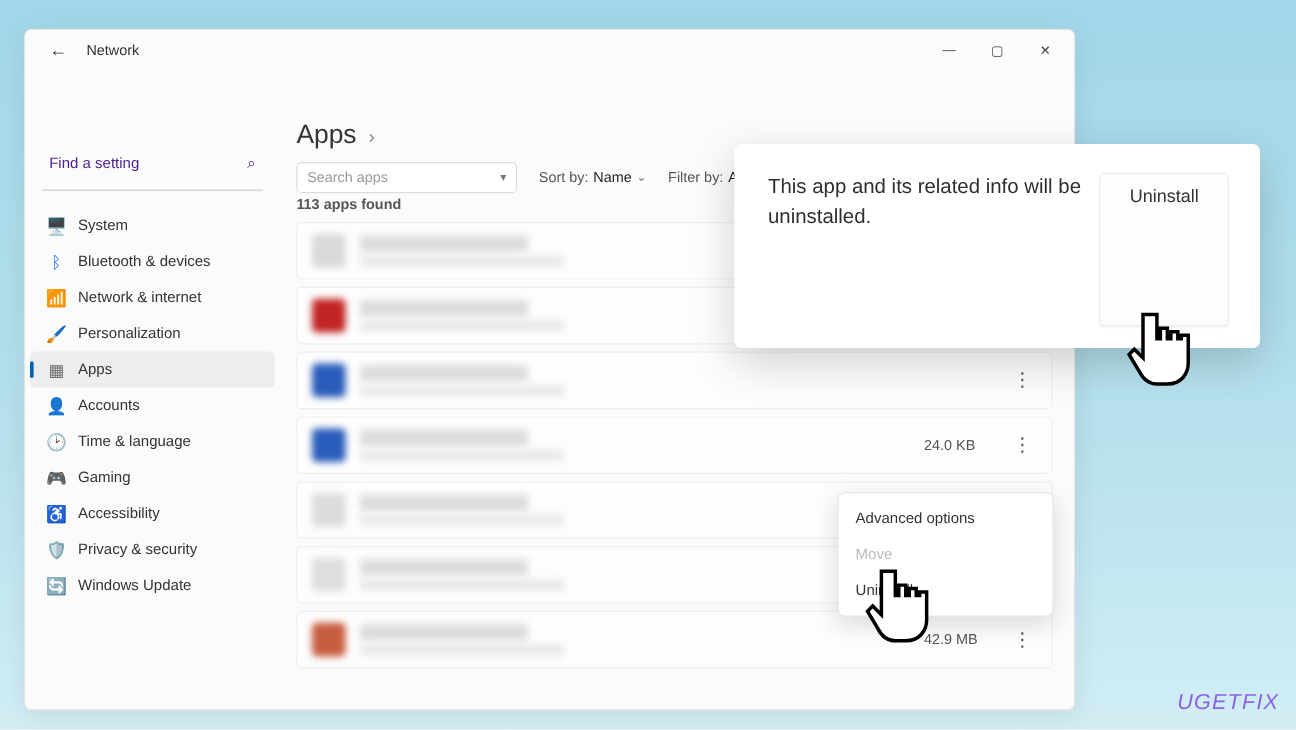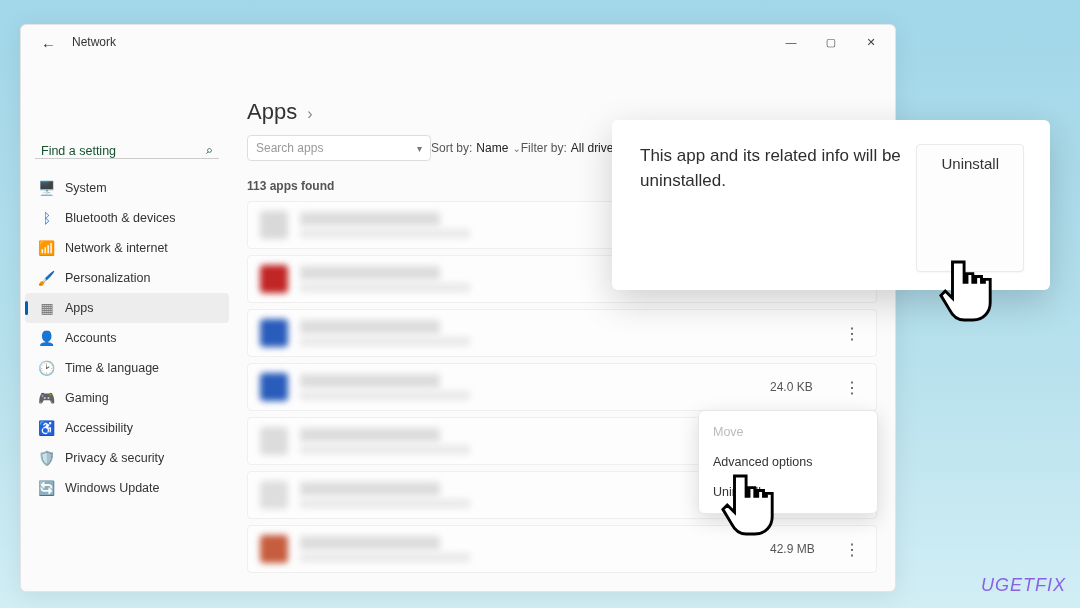--- a/index.html
+++ b/index.html
@@ -12,40 +12,40 @@
   }
   .titlebar { height: 34px; display: flex; align-items: center; justify-content: space-between; padding: 0 4px 0 14px; }
   .titlebar-left { display: flex; align-items: center; gap: 10px; font-size: 12px; color: #333; }
   .titlebar-left .back { font-size: 15px; padding: 4px 6px; }
   .win-controls { display: flex; }
   .win-btn { width: 40px; height: 30px; display: flex; align-items: center; justify-content: center; font-size: 11px; color: #444; }
 
   .window-body { flex: 1; display: flex; overflow: hidden; }
   .sidebar { width: 212px; padding: 10px 0 0 0; border-right: none; }
   .search-setting {
-    margin: 60px 14px 14px 14px; height: 30px; display: flex; align-items: flex-end;
-    border-bottom: 1px solid #ccc; padding: 0 6px; font-size: 12.5px; color: #14532d;
+    margin: 60px 14px 14px 14px; height: 30px; display: flex; align-items: flex-start;
+    border-bottom: 1px solid #ccc; padding: 0 6px; font-size: 12.5px; color: #4c1d95;
     justify-content: space-between;
   }
   .nav { display: flex; flex-direction: column; gap: 0; padding: 0 4px; }
   .nav-item {
     display: flex; align-items: center; gap: 10px; padding: 7px 14px; font-size: 12.5px; color: #333;
     border-radius: 4px; position: relative;
   }
   .nav-item.active { background: #ededee; font-weight: 400; }
   .nav-item.active::before { content:""; position:absolute; left:0; top:8px; bottom:8px; width:3px; background:#005fb8; border-radius:2px; }
   .nav-icon { width: 16px; height: 16px; display: inline-flex; align-items: center; justify-content: center; font-size: 14px; }
 
   .content { flex: 1; padding: 4px 18px 0 14px; overflow: hidden; }
   .breadcrumb { font-size: 22px; color: #333; display: flex; align-items: baseline; gap: 10px; margin-top: 36px; margin-bottom: 10px; }
   .breadcrumb .root { font-weight: 500; }
   .breadcrumb .sep { color: #888; font-size: 16px; }
   .breadcrumb .leaf { font-weight: 700; }
 
-  .toolbar { display: flex; align-items: center; font-size: 12px; color: #555; margin-bottom: 18px; }
+  .toolbar { display: flex; align-items: center; gap: 18px; font-size: 12px; color: #555; margin-bottom: 2px; }
   .search-apps { width: 184px; height: 26px; border: 1px solid #ddd; border-radius: 4px; padding: 0 8px; display:flex; align-items:center; justify-content:space-between; color:#999; background:#fff; }
   .sort-filter { display:flex; align-items:center; gap:4px; }
   .sort-filter strong { color:#222; font-weight:500; }
   .chev { font-size:10px; color:#777; }
 
   .count { font-size: 12px; color: #555; margin-bottom: 8px; font-weight: bold; }
 
   .app-list { display:flex; flex-direction:column; gap:6px; }
   .app-row {
     background:#fdfdfd; border:1px solid #efefef; border-radius:4px;
@@ -247,22 +247,22 @@
             </div>
             <div class="app-size">42.9 MB</div>
             <div class="more">⋮</div>
           </div>
         </div>
     </div>
   </div>
 </div>
 
 <div class="ctxmenu" style="left:698px; top:410px;">
+  <div class="item">Advanced options</div>
   <div class="item disabled">Move</div>
-  <div class="item">Advanced options</div>
   <div class="item">Uninstall</div>
 </div>
 
 <div class="confirm">
   <div class="confirm-msg">This app and its related info will be uninstalled.</div>
   <div class="confirm-actions">
     <div class="uninstall-btn">Uninstall</div>
   </div>
 </div>
 

